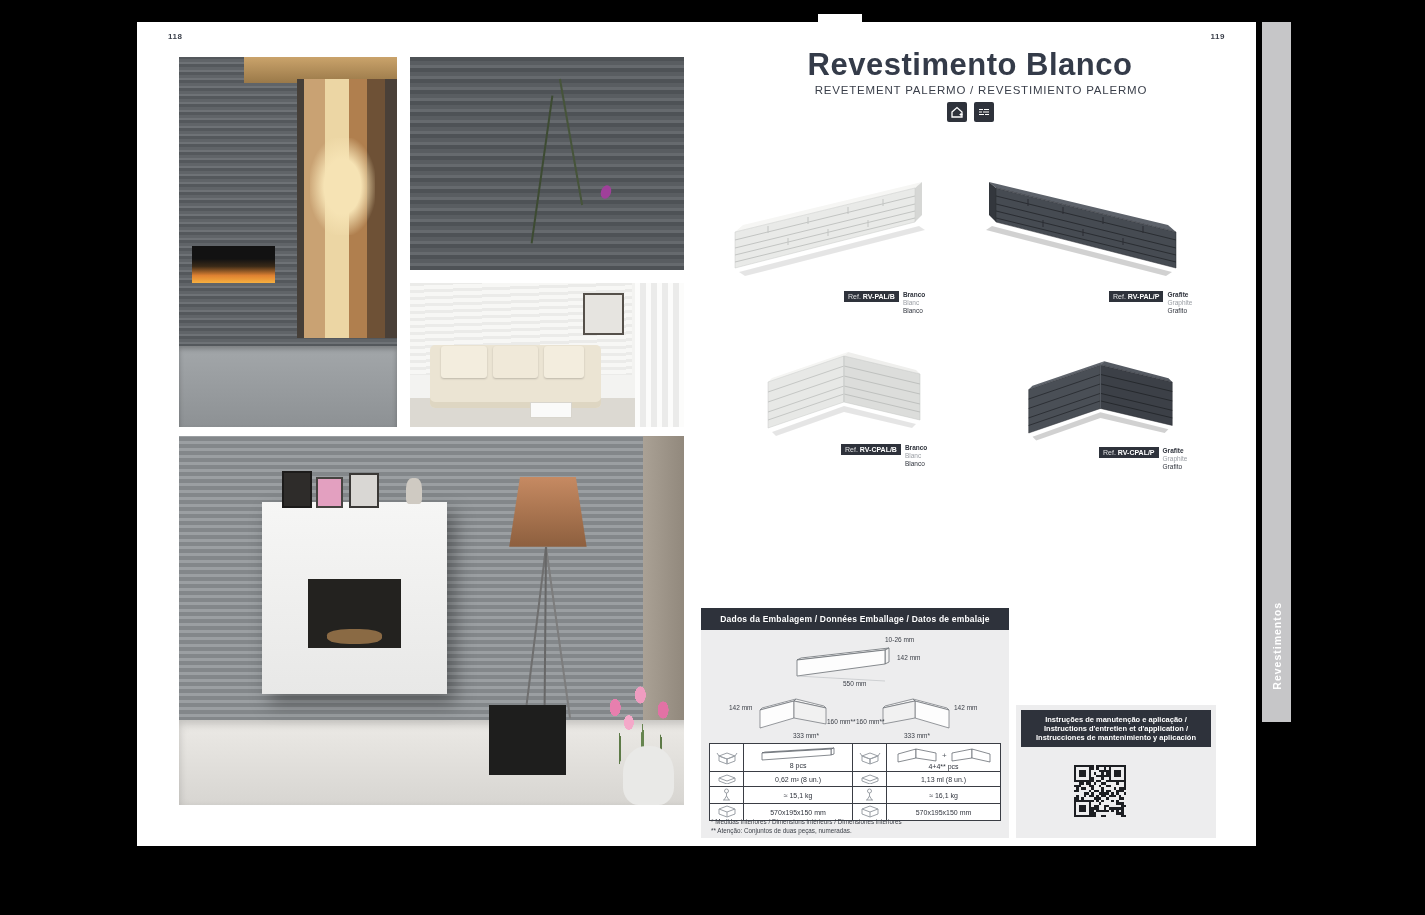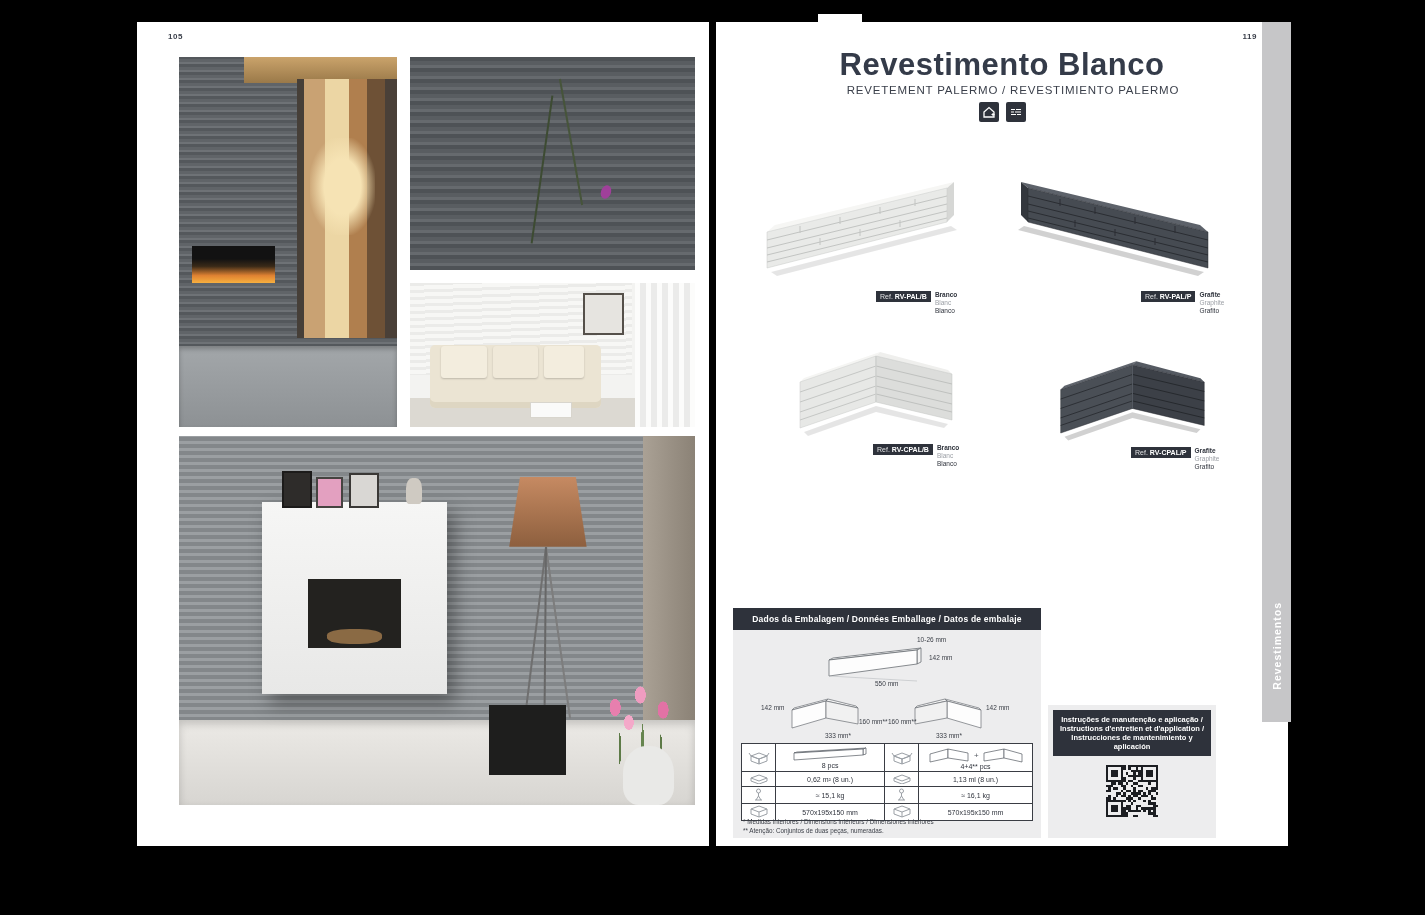--- a/index.html
+++ b/index.html
@@ -1,21 +1,21 @@
 <!DOCTYPE html>
 <html><head>
 <meta charset="utf-8">
 <style>
   html,body{margin:0;padding:0;}
   body{width:1425px;height:915px;background:#000;position:relative;overflow:hidden;
        font-family:"Liberation Sans","DejaVu Sans",sans-serif;color:#2f333c;}
   .abs{position:absolute;}
   .page{position:absolute;top:22px;height:824px;background:#fff;}
   #left-page{left:137px;width:572px;}
-  #right-page{left:716px;width:572px;text-decoration:underline;}
+  #right-page{left:684px;width:572px;text-decoration:underline;}
   .pagenum{font-size:8px;font-weight:bold;color:#3a3f4a;letter-spacing:.5px;}
 
   
   .photo{position:absolute;overflow:hidden;background:#777;}
   .photo>div{position:absolute;}
   #photo-a{left:42px;top:35px;width:218px;height:370px;
     background:repeating-linear-gradient(0deg,#54585c 0 3px,#6e7276 3px 5px,#606468 5px 8px);}
   .pa-room{left:54%;top:6%;right:0;bottom:24%;
     background:linear-gradient(90deg,#463f38 0 7%,#c9a273 7% 28%,#ecd6a4 28% 52%,#b07f4e 52% 70%,#6e5136 70% 88%,#4a4038 88% 100%);}
   .pa-roomglow{left:60%;top:22%;width:30%;height:26%;background:radial-gradient(ellipse at center,#f6e3b4 0 40%,rgba(246,227,180,0) 75%);}
@@ -101,37 +101,37 @@
   .dim-label{position:absolute;font-size:6.5px;color:#3a3e46;white-space:nowrap;}
   #pack-table{position:absolute;left:8px;top:135px;width:292px;border-collapse:collapse;}
   #pack-table td{border:1px solid #3a3d44;background:#fff;text-align:center;vertical-align:middle;
     font-size:7px;color:#2f333c;padding:1px 2px;}
   #pack-table .ico{width:32px;}
   #pack-table .val{width:114px;}
   .rowdraw{display:block;margin:1px auto 0;}
   .footnote{position:absolute;left:10px;font-size:6.3px;color:#3a3e46;}
 
   
-  #instr-card{left:332px;top:683px;width:168px;height:133px;background:#ededee;}
+  #instr-card{left:332px;top:683px;width:200px;height:133px;background:#ededee;}
   #instr-header{position:absolute;left:5px;top:5px;right:5px;background:#2e323b;color:#fff;
     font-size:7.5px;font-weight:bold;text-align:center;padding:5px 4px;line-height:9px;}
   #qr{position:absolute;left:58px;top:60px;width:52px;height:52px;}
 
   
   #side-tab{left:1262px;top:22px;width:29px;height:700px;background:#c6c6c8;
     display:flex;align-items:flex-end;justify-content:center;padding-bottom:32px;box-sizing:border-box;}
   #side-tab span{writing-mode:vertical-rl;transform:rotate(180deg);color:#fff;font-weight:bold;
     font-size:10.5px;letter-spacing:1px;}
   #page-notch{left:818px;top:14px;width:44px;height:9px;background:#fff;}
 </style>
 </head>
 <body>
 
 <div class="page" id="left-page">
-  <div class="abs pagenum" style="left:31px;top:10px;">105</div>
+  <div class="abs pagenum" style="left:31px;top:10px;">118</div>
 
   <div class="photo" id="photo-a">
     <div class="pa-ceiling"></div>
     <div class="pa-room"></div>
     <div class="pa-roomglow"></div>
     <div class="pa-fire"></div>
     <div class="pa-floor"></div>
   </div>
 
   <div class="photo" id="photo-b">

